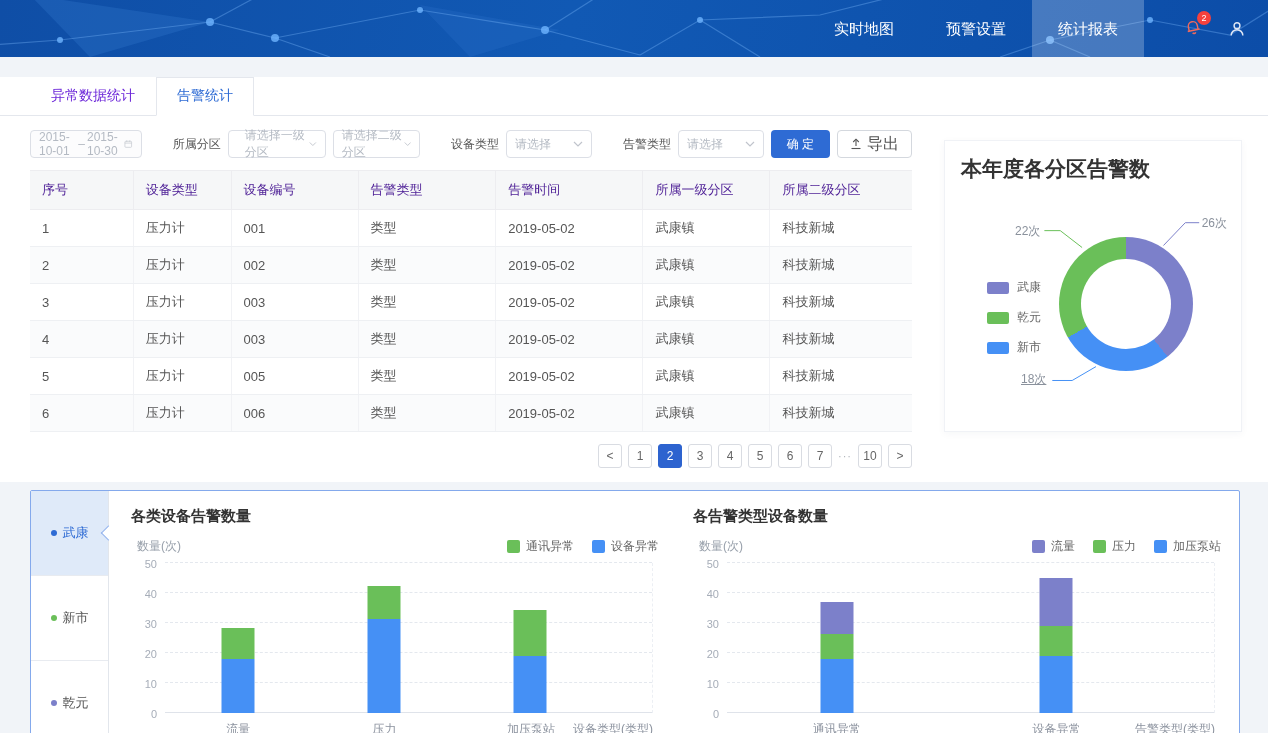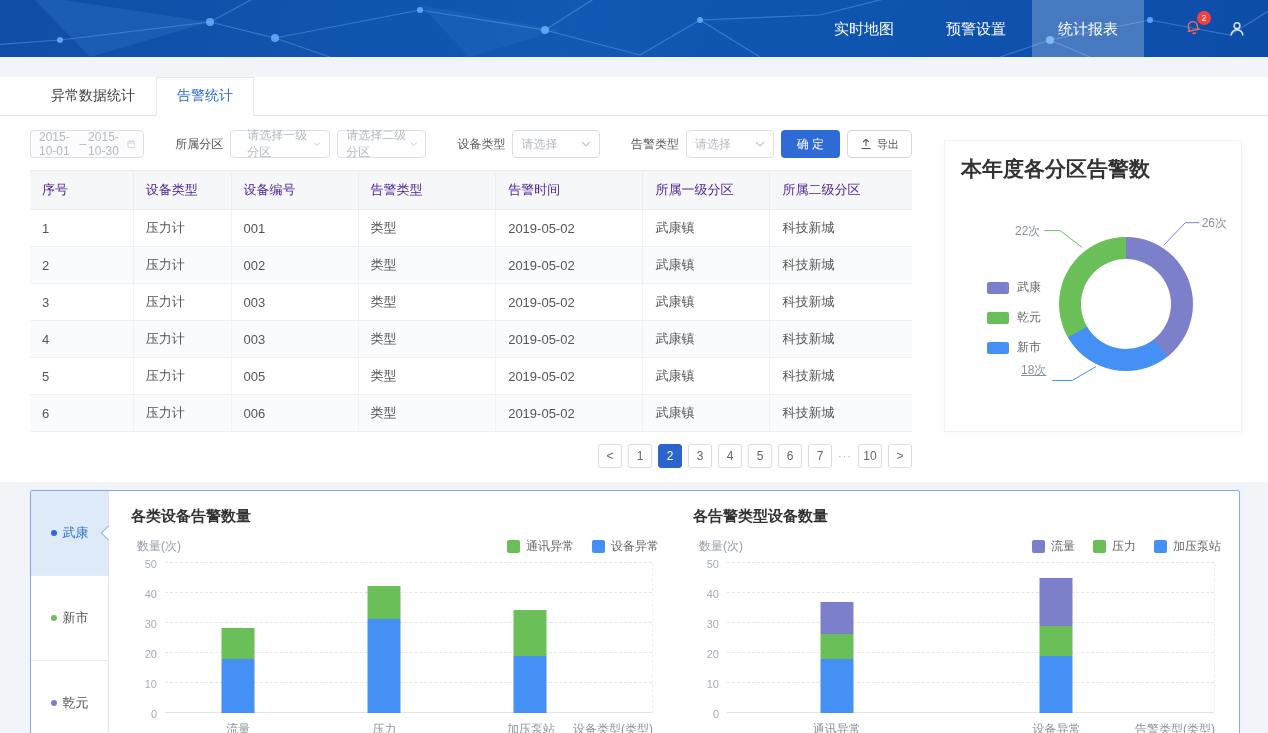--- a/index.html
+++ b/index.html
@@ -12,35 +12,35 @@
   .nav-right { position:relative; margin-left:auto; display:flex; align-items:center; height:100%; padding-right:22px; }
   .nav-item { height:57px; line-height:57px; padding:0 26px; color:#fff; font-size:15px; cursor:pointer; }
   .nav-item.active { background:rgba(255,255,255,.24); }
   .nav-icons { display:flex; align-items:center; gap:26px; margin-left:40px; }
   .bell-wrap { position:relative; cursor:pointer; }
   .badge { position:absolute; top:-7px; right:-9px; background:#f5413d; color:#fff; font-size:9px; min-width:14px; height:14px; line-height:14px; border-radius:8px; text-align:center; padding:0 3px; }
 
   
   .upper { background:#fff; padding-bottom:14px; }
   .tabs-bar { display:flex; padding-left:30px; margin-top:20px; border-bottom:1px solid #e4e7ed; }
-  .tab { padding:9px 20px; font-size:14px; color:#404040; cursor:pointer; border:1px solid transparent; }
+  .tab { padding:9px 20px; font-size:14px; color:#6d28d9; cursor:pointer; border:1px solid transparent; }
   .tab.active { background:#fff; border-color:#e4e7ed; border-bottom-color:#fff; margin-bottom:-1px; color:#2e6bd4; }
 
   .content-row { display:flex; gap:32px; padding:14px 26px 0 30px; align-items:flex-start; }
   .left-col { flex:1; min-width:0; }
 
   
   .filter-row { display:flex; align-items:center; gap:7px; margin-bottom:12px; font-size:12px; }
   .flabel { color:#555; white-space:nowrap; margin-left:24px; }
   .date-range { width:148px; height:28px; border:1px solid #dcdfe6; border-radius:4px; background:#fcfcfd; display:flex; align-items:center; justify-content:space-between; padding:0 8px; color:#b4bac3; cursor:pointer; }
   .date-range .sep { margin:0 2px; }
   .select { height:28px; border:1px solid #dcdfe6; border-radius:4px; background:#fff; display:flex; align-items:center; justify-content:space-between; padding:0 8px; color:#b4bac3; cursor:pointer; }
   .w126 { width:126px;padding-left:16px; } .w114 { width:114px; } .w112 { width:112px; }
   .btn-primary { margin-left:auto; height:28px; padding:0 16px; background:#2e6bd4; color:#fff; border:none; border-radius:4px; font-size:12px; cursor:pointer; white-space:nowrap; }
-  .btn-plain { height:28px; padding:0 12px; background:#fff; color:#555; border:1px solid #d4d8de; border-radius:4px; font-size:11px; cursor:pointer; display:flex; align-items:center; gap:5px; white-space:nowrap; }
+  .btn-plain { height:28px; padding:0 12px; background:#fff; color:#555; border:1px solid #d4d8de; border-radius:4px; font-size:16px; cursor:pointer; display:flex; align-items:center; gap:5px; white-space:nowrap; }
 
   
   table { width:100%; border-collapse:collapse; font-size:13px; table-layout:fixed; }
   th { background:#f6f7f8; color:#4c1d95; text-align:left; padding:10px 12px; border:1px solid #ededf0; border-left:none; font-weight:normal; }
   th:last-child { border-right:none; }
   td { color:#555; padding:9px 12px; border-bottom:1px solid #eef0f3; border-right:1px solid #f1f2f5; }
   td:last-child { border-right:none; }
   tbody tr:nth-child(even) { background:#fafbfc; }
   col.c1{width:11.7%} col.c2{width:11.1%} col.c3{width:14.4%} col.c4{width:15.6%} col.c5{width:16.7%} col.c6{width:14.4%} col.c7{width:16.1%}
 
@@ -55,21 +55,21 @@
   .card-title { font-size:21px; font-weight:bold; color:#333; }
   .donut-wrap { position:relative; height:246px; margin-top:8px; }
   .donut { position:absolute; left:98px; top:46px; width:134px; height:134px; border-radius:50%; }
   .hole { position:absolute; inset:22px; background:#fff; border-radius:50%; }
   .donut-legend { position:absolute; left:26px; top:88px; display:flex; flex-direction:column; gap:13px; }
   .dlg-item { display:flex; align-items:center; gap:8px; font-size:12px; color:#666; }
   .dlg-swatch { width:22px; height:12px; border-radius:2px; }
   .callout { position:absolute; font-size:12px; color:#8a919c; }
   .co-a { right:-2px; top:24px; }
   .co-b { left:54px; top:32px; }
-  .co-c { left:60px; top:171px;text-decoration:underline; }
+  .co-c { left:60px; top:180px;text-decoration:underline; }
   .callout-svg { position:absolute; inset:0; width:100%; height:100%; pointer-events:none; }
 
   
   .bottom-panel { margin:8px 28px 0 30px; height:256px; border:1px solid #84a9ec; border-radius:2px; background:#fff; display:flex; }
   .side { width:78px; border-right:1px solid #e2e6ec; display:flex; flex-direction:column; }
   .side-item { flex:1; display:flex; align-items:center; justify-content:center; gap:6px; font-size:13px; color:#555; border-bottom:1px solid #e8ebf0; position:relative; cursor:pointer; }
   .side-item:last-child { border-bottom:none; }
   .side-item.active { background:#dfeaf9; color:#2e6bd4; }
   .side-item.active::after { content:""; position:absolute; right:-6px; top:50%; width:10px; height:10px; background:#fff; border-left:1px solid #8fb0ec; border-bottom:1px solid #8fb0ec; transform:translateY(-50%) rotate(45deg); }
   .dot { width:6px; height:6px; border-radius:50%; display:inline-block; }

